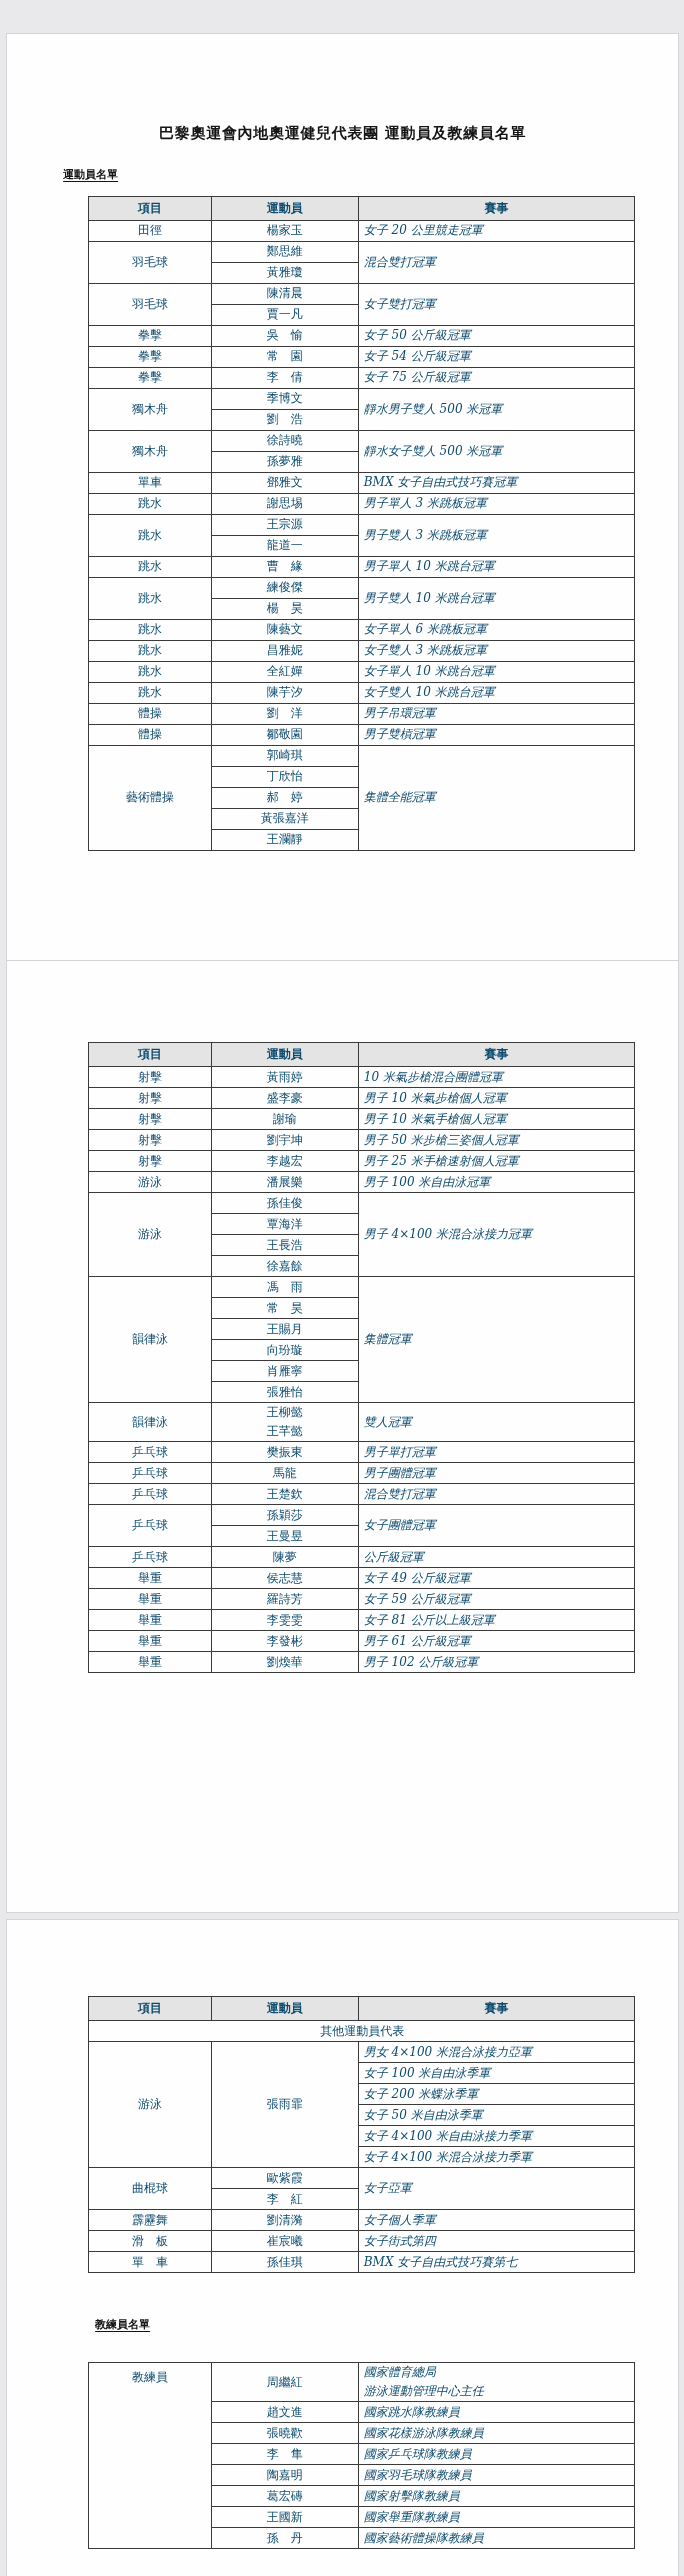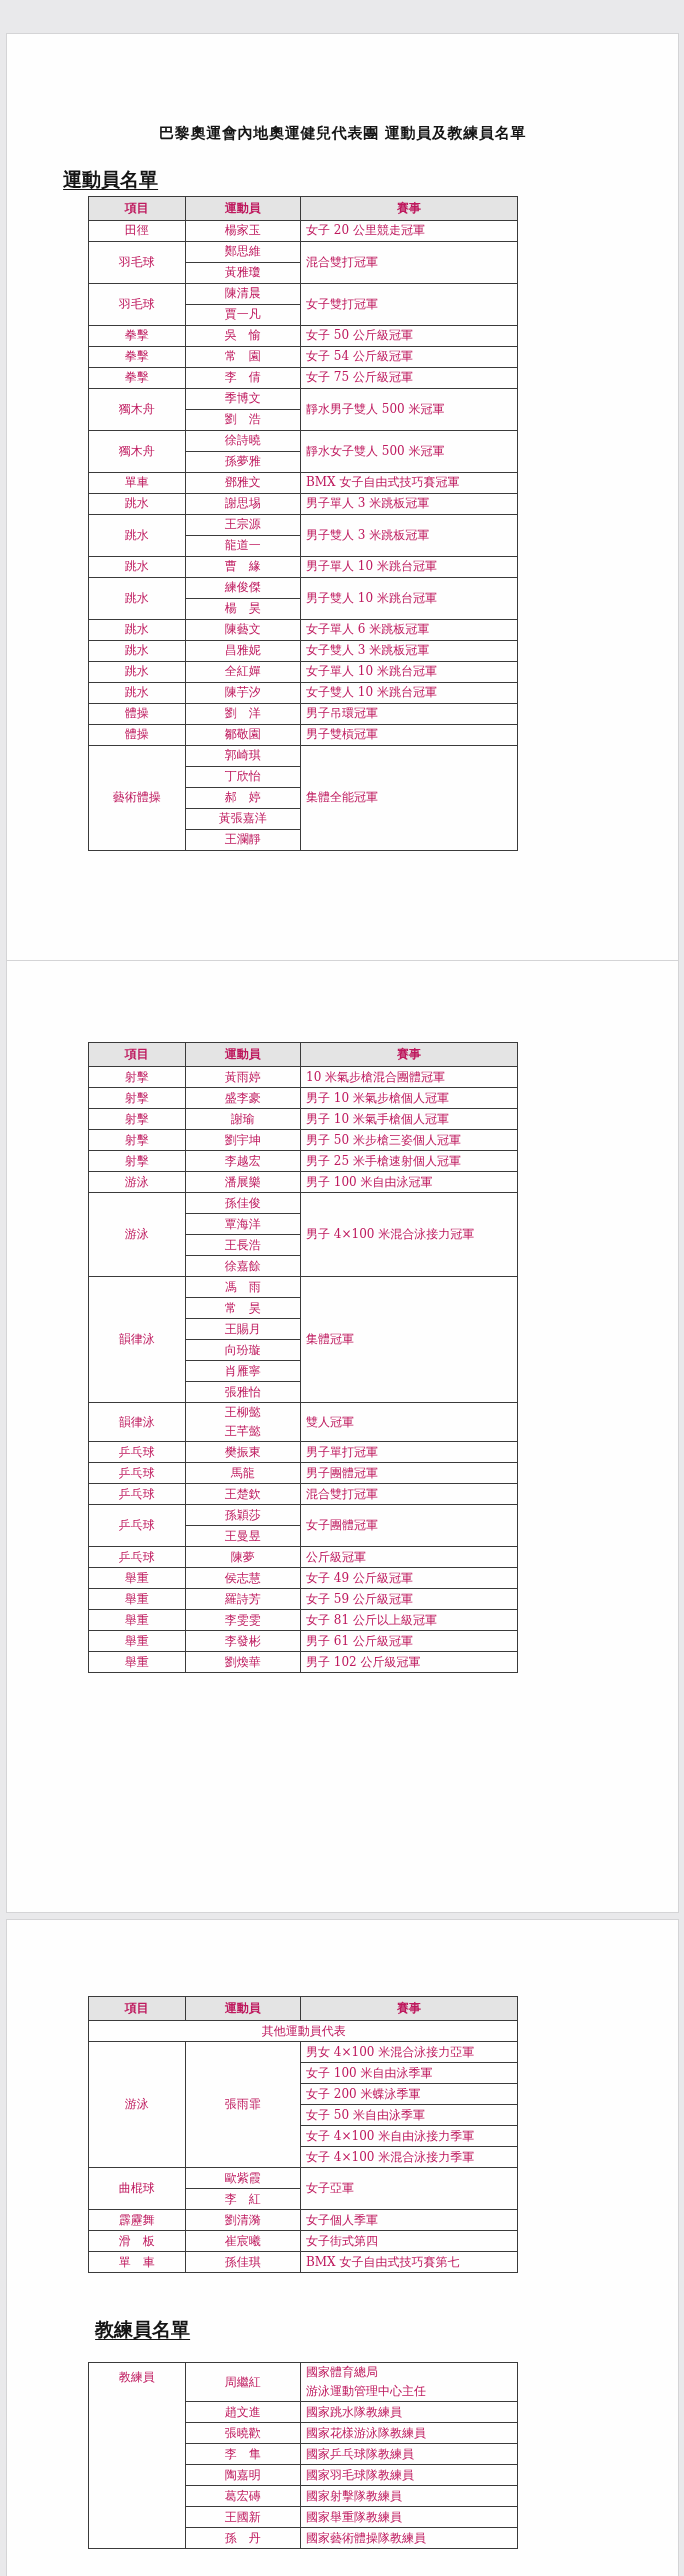--- a/index.html
+++ b/index.html
@@ -5,40 +5,40 @@
   html,body{margin:0;padding:0;}
   body{background:#e9e9eb;font-family:"DejaVu Serif","Liberation Serif",serif;}
   .canvas{position:relative;width:684px;height:2576px;background:#e9e9eb;overflow:hidden;margin:0;}
   .page{position:absolute;left:7.1px;width:671px;background:#fefefe;outline:0.7px solid #d4d4d6;}
   .page1{top:2.9px;height:951px;margin-top:31px;}
   .page2{top:961px;height:951px;}
   .page3{top:1920px;height:656px;}
 
   .doc-title{position:absolute;top:90px;left:0;width:100%;text-align:center;
     font-size:15px;font-weight:bold;color:#141414;letter-spacing:0.7px;}
-  .sec-heading{position:absolute;font-size:19px;font-weight:bold;color:#141414;
+  .sec-heading{position:absolute;font-size:11px;font-weight:bold;color:#141414;
     text-decoration:underline;text-underline-offset:2.9px;}
   .h-athletes{top:133px;left:56px;}
   .h-coaches{top:397px;left:56px;margin-left:32px;}
 
   .tbl-wrap{position:absolute;}
   .w-p1{top:162px;left:81px;}
   .w-p2{top:81px;left:81px;}
   .w-p3{top:76px;left:81px;}
   .w-coach{top:442px;left:81px;}
 
-  table.doc-table{border-collapse:collapse;table-layout:fixed;width:430px;
-    color:#be185d;font-size:12px;}
+  table.doc-table{border-collapse:collapse;table-layout:fixed;width:547px;
+    color:#0c4a6e;font-size:12px;}
   .doc-table col.col1{width:22.5%;}
   .doc-table col.col2{width:26.9%;}
   .doc-table col.col3{width:50.6%;}
   .doc-table th,.doc-table td{border:1.1px solid #3a3a3a;height:20px;line-height:19px;
     padding:0 2.9px;text-align:center;vertical-align:middle;white-space:pre-line;overflow:hidden;}
   .doc-table th{background:#e4e4e4;height:23px;font-weight:bold;font-size:12px;}
-  .doc-table td.ev{text-align:left;padding-left:5px;}
+  .doc-table td.ev{text-align:left;padding-left:5px;font-style:italic;}
   .doc-table td.sec{text-align:center;padding-left:4.3px;}
   .doc-table td.top{vertical-align:top;padding-top:5px;}
 </style>
 </head>
 <body>
 
 <div class="canvas">
 
   <div class="page page1">
     <div class="doc-title">巴黎奧運會內地奧運健兒代表團  運動員及教練員名單</div>

